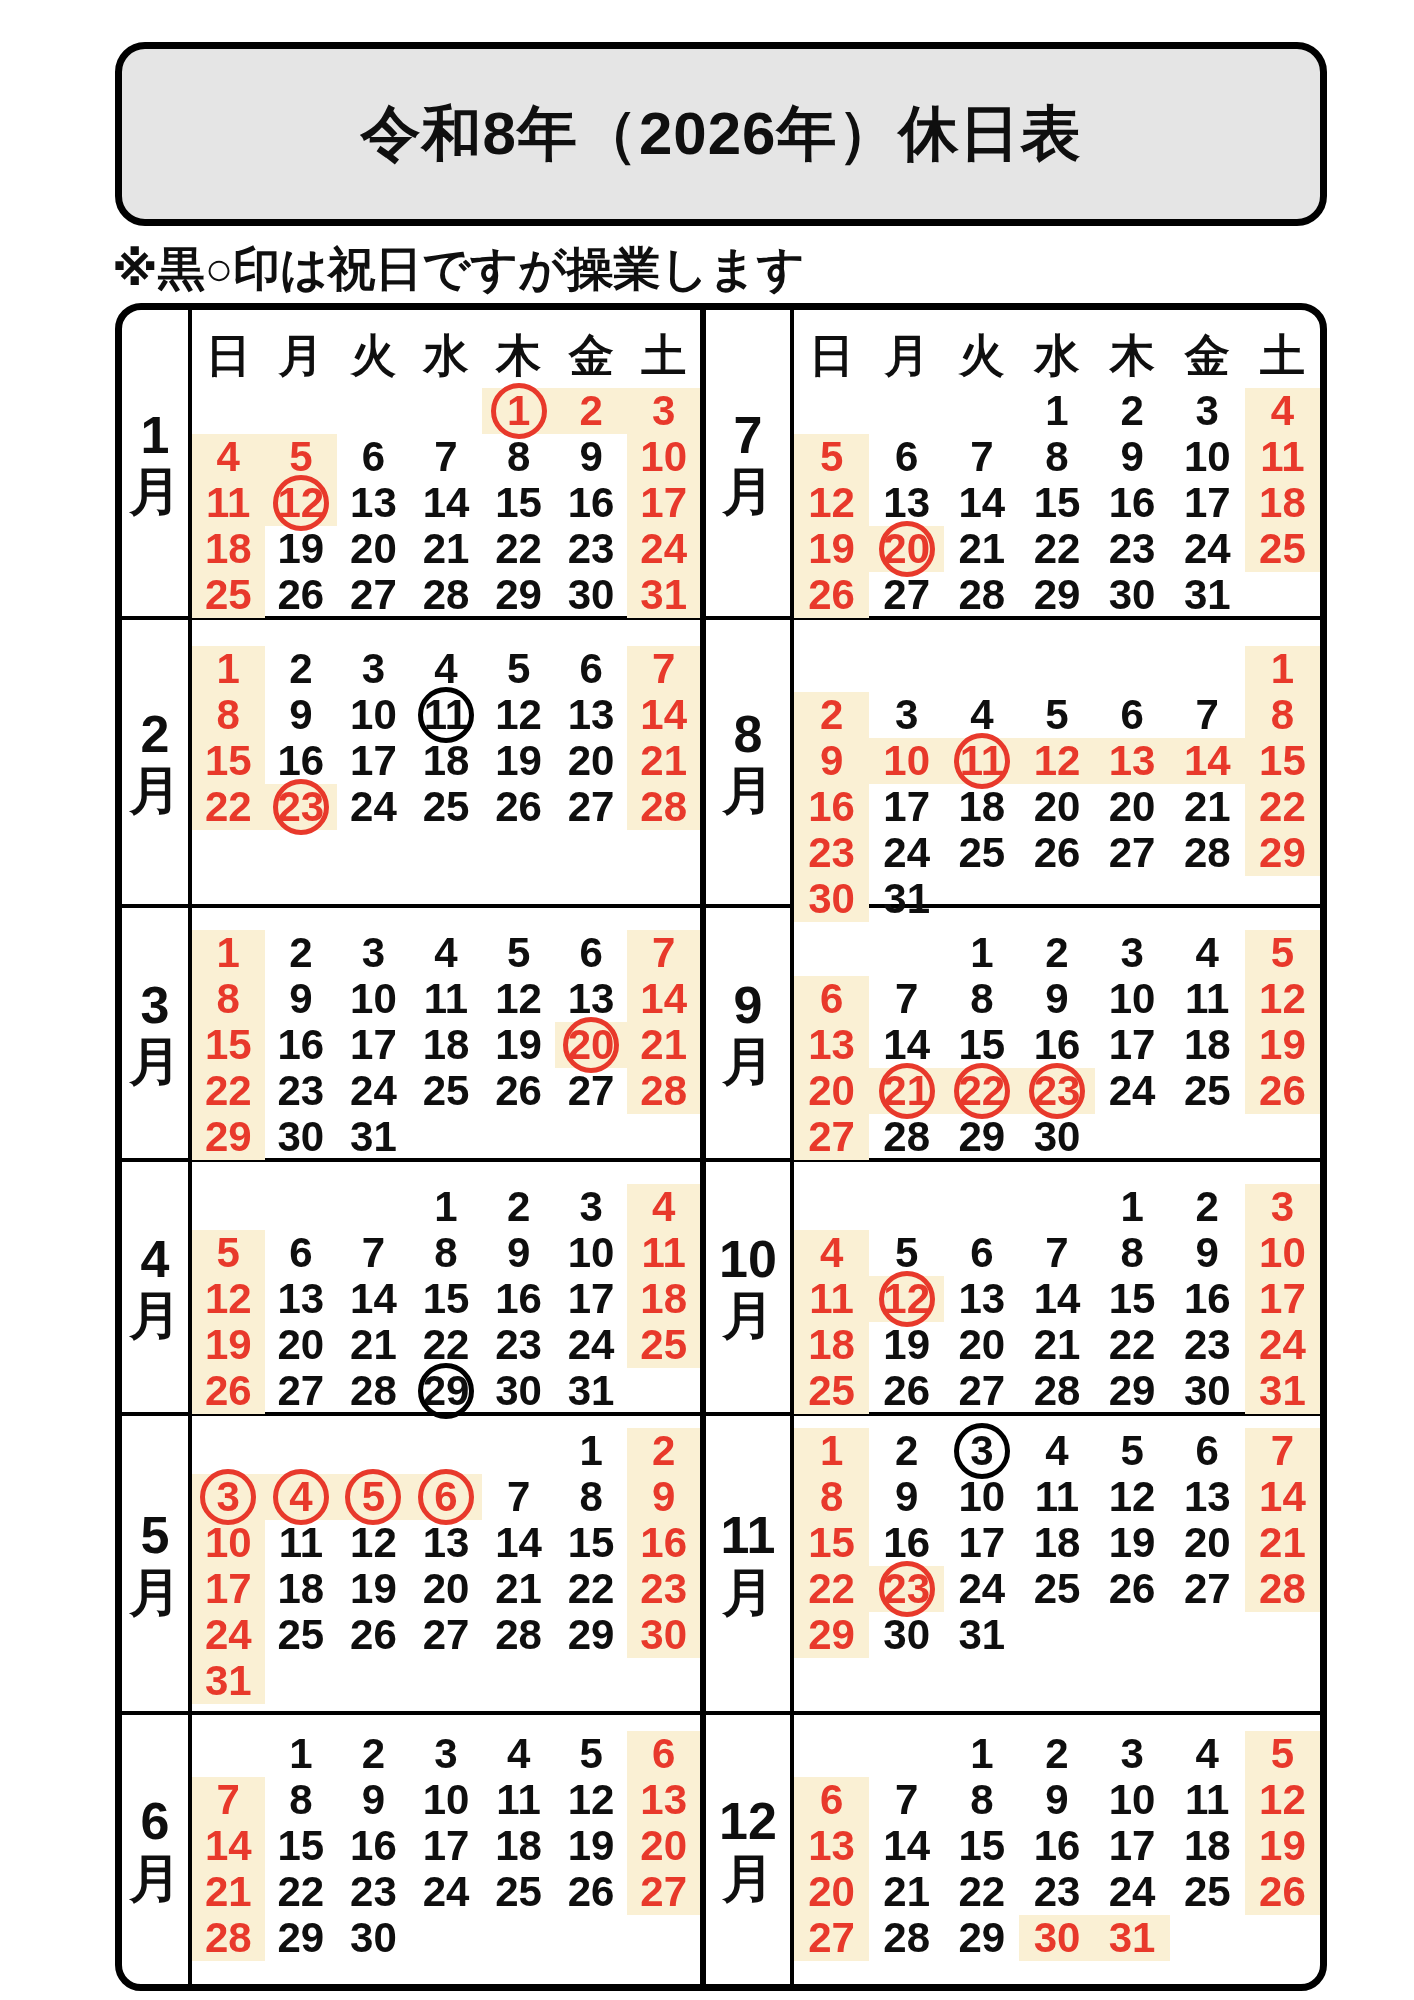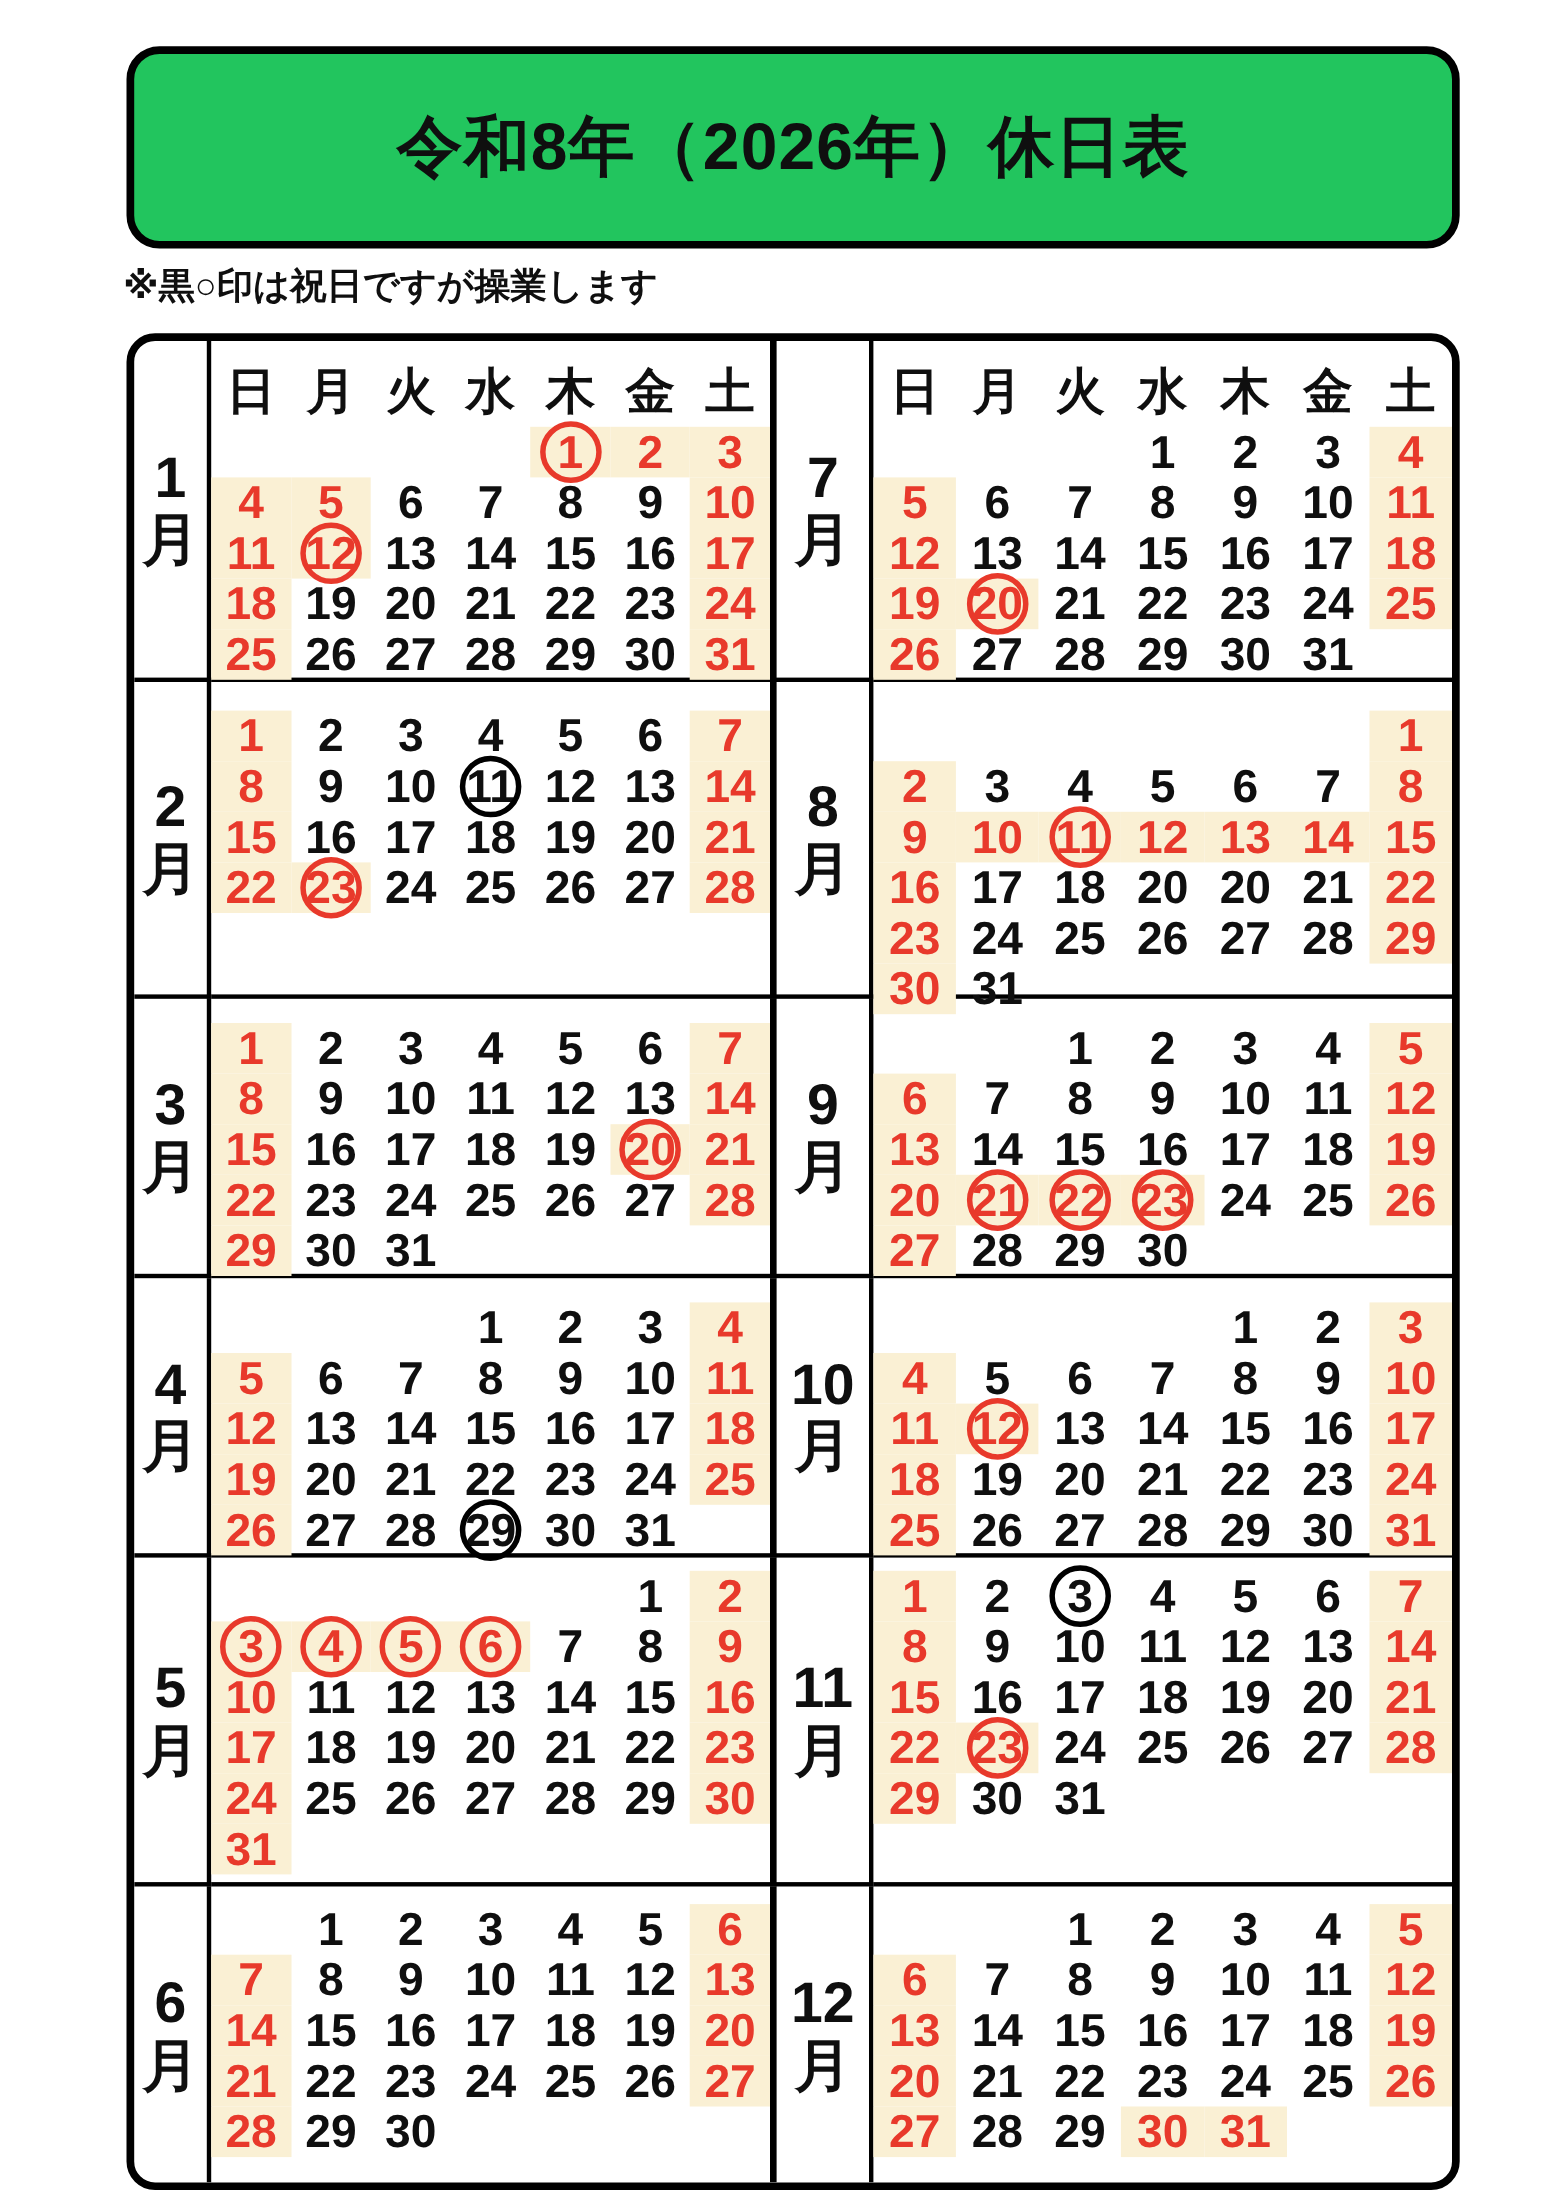--- a/index.html
+++ b/index.html
@@ -1,22 +1,22 @@
 <!DOCTYPE html>
 <html style="--red: #e8392b; --beige: #faf0d4;"><head>
 <meta charset="utf-8">
 <style>
   *{margin:0;padding:0;box-sizing:border-box;}
   html,body{width:1414px;height:2000px;background:#fff;}
   body{font-family:"Liberation Sans","DejaVu Sans",sans-serif;font-weight:bold;color:#0f0f0f;position:relative;}
   .title-box{position:absolute;left:115px;top:42px;width:1212px;height:184px;border:7px solid #000;border-radius:30px;
-    display:flex;flex-direction:column;align-items:center;justify-content:center;gap:2px;background:#22c55e;}
+    display:flex;flex-direction:column;align-items:center;justify-content:center;gap:2px;background:#e5e5e5;}
   .t1{font-size:60px;letter-spacing:1px;}
   .t2{font-size:54px;letter-spacing:1px;}
-  .note{position:absolute;left:112px;top:238px;font-size:33px;}
+  .note{position:absolute;left:112px;top:238px;font-size:47px;}
   .cal{position:absolute;left:115px;top:303px;width:1212px;height:1688px;border:7px solid #000;border-radius:26px;
     overflow:hidden;display:grid;grid-template-columns:70px 508px 94px 526px;
     grid-template-rows:310px 288px 254px 254px 299px 269px;background:#fff;}
   .bb{border-bottom:4px solid #000;}
   .mlabel{display:flex;flex-direction:column;align-items:center;justify-content:center;font-size:52px;line-height:1.08;}
   .mlabel.cL{border-right:4px solid #000;}
   .mlabel.cR{border-left:6px solid #000;border-right:4px solid #000;}
   .mdates{position:relative;}
   .mdates.r1{padding-top:26px;}
   .mdates.r2{padding-top:22px;}

